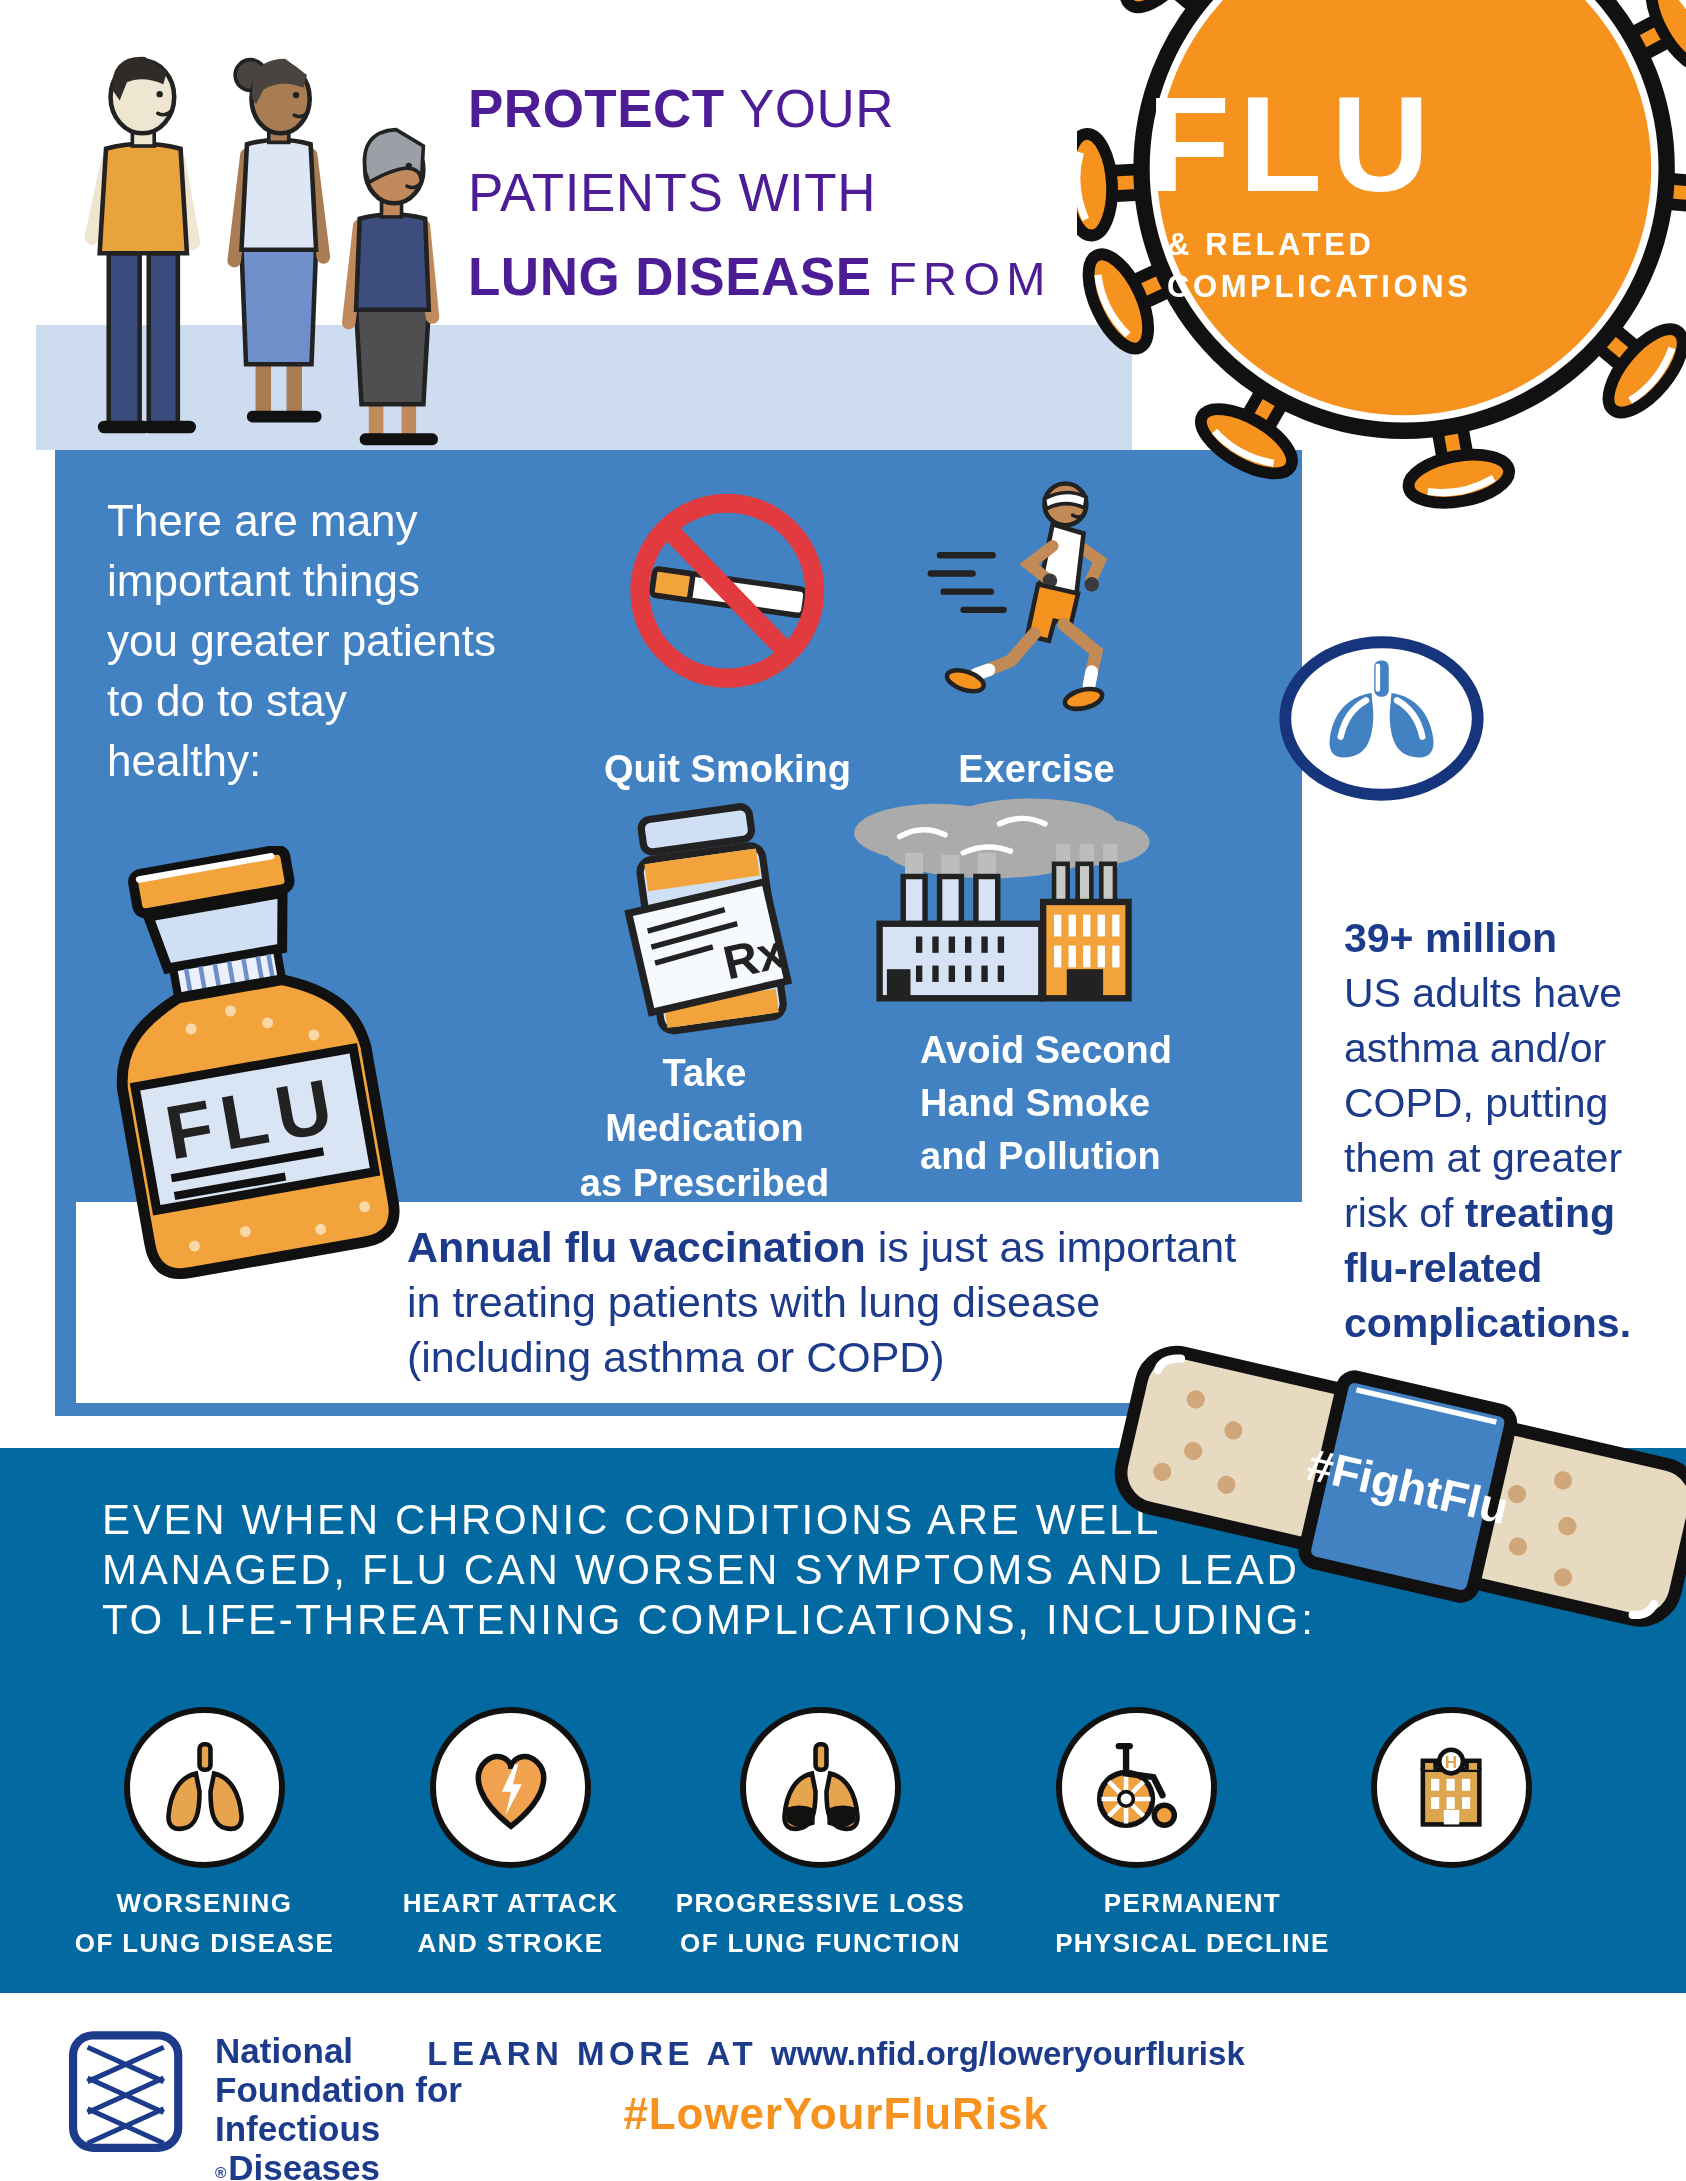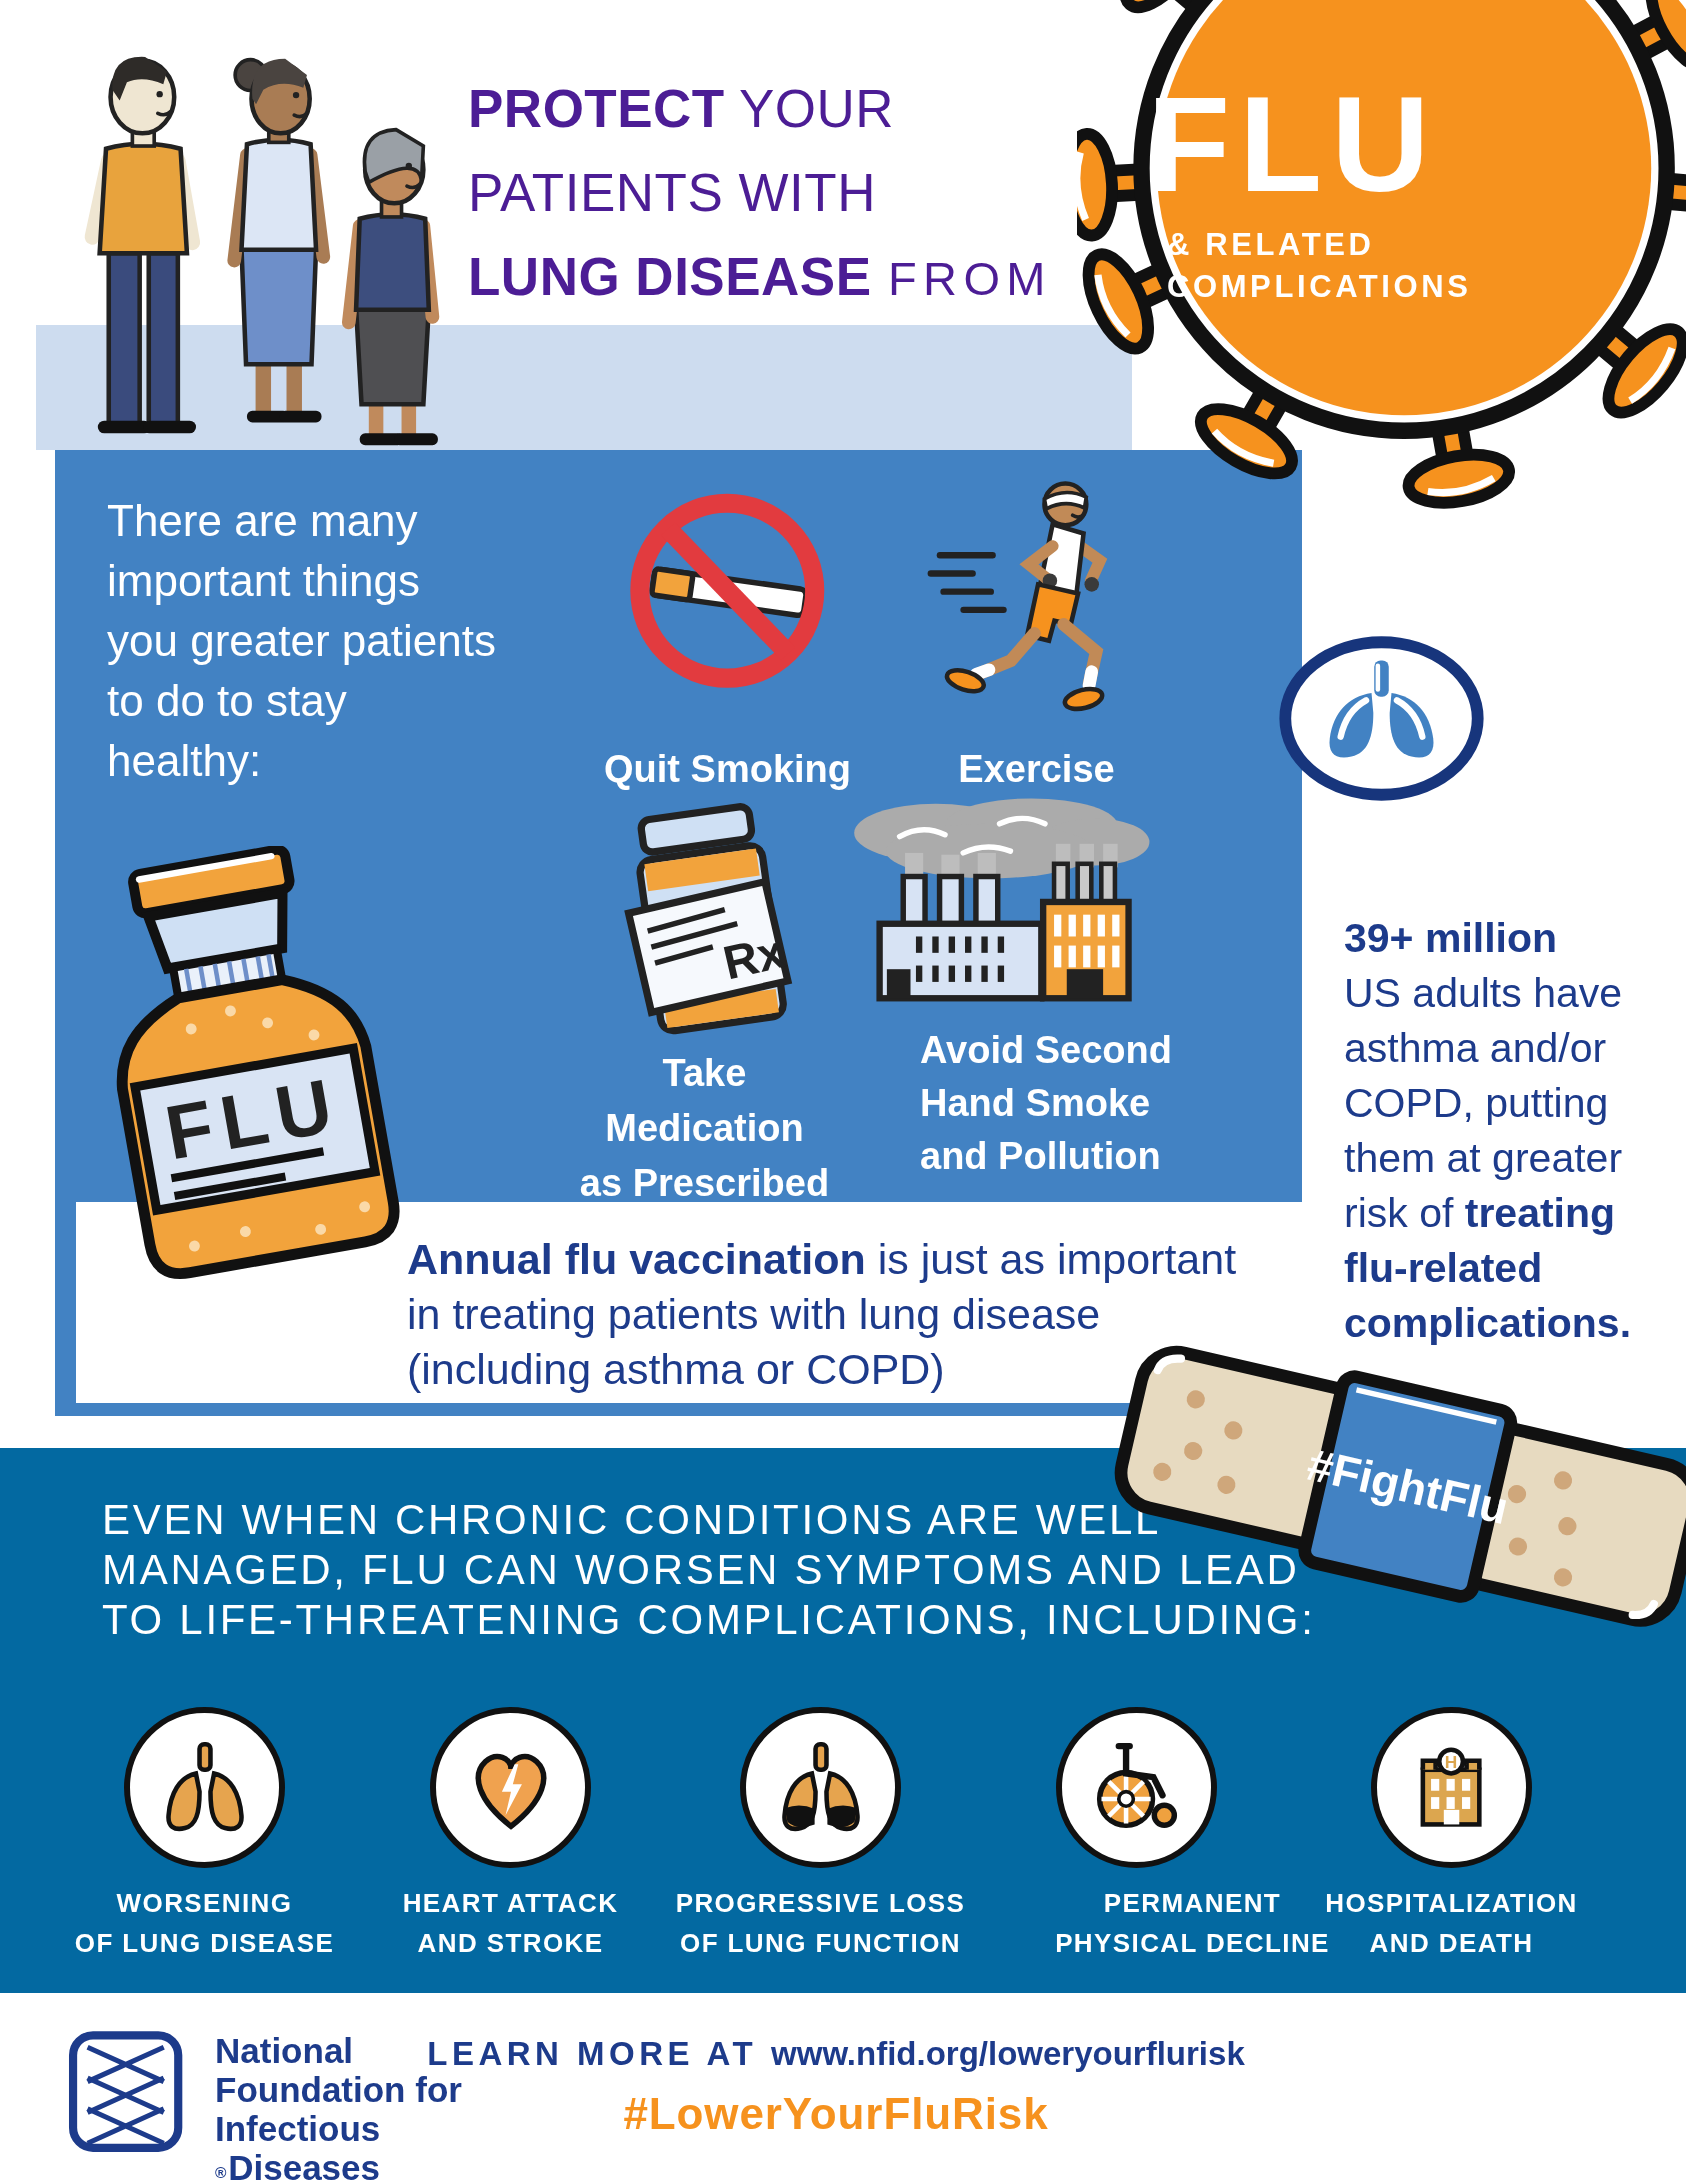--- a/index.html
+++ b/index.html
@@ -23,21 +23,21 @@
 
   
   .virus-flu{left:1147px;top:76px;color:#fff;font-weight:bold;font-size:136px;letter-spacing:9px;line-height:1;}
   .virus-sub{left:1167px;color:#fff;font-weight:bold;font-size:31px;letter-spacing:3.6px;line-height:1;}
 
   
   .intro{left:107px;top:491px;color:#fff;font-size:44px;line-height:60px;}
   .item-label{color:#fff;font-weight:bold;font-size:38px;line-height:55px;text-align:center;}
   .item-label.left{text-align:left;line-height:53px;}
 
-  .note-text{left:407px;top:1220px;color:#1D3B8B;font-size:43px;line-height:55px;margin-top:12px;}
+  .note-text{left:407px;top:1220px;color:#1D3B8B;font-size:43px;line-height:55px;}
 
   .stat{left:1344px;top:911px;width:355px;color:#1D3B8B;font-size:41px;line-height:55px;}
 
   
   .oheading{left:102px;top:47px;color:#fff;font-size:42px;line-height:50px;letter-spacing:2.7px;position:absolute;}
   .comp-item{position:absolute;top:259px;width:327px;}
   .comp-circle{position:relative;margin:0 auto;width:149px;height:149px;background:#fff;border:6.4px solid #111;border-radius:50%;display:flex;align-items:center;justify-content:center;}
   .comp-label{position:absolute;top:435px;width:327px;text-align:center;color:#fff;font-weight:bold;font-size:26px;line-height:40px;letter-spacing:1.4px;}
 
   
@@ -442,24 +442,20 @@
               <rect x="50" y="46" width="9" height="13"></rect>
               <rect x="67" y="46" width="9" height="13"></rect>
             <rect x="33" y="66" width="9" height="13"></rect>
               <rect x="50" y="66" width="9" height="13"></rect>
               <rect x="67" y="66" width="9" height="13"></rect>
             <rect x="47" y="80" width="17" height="16"></rect>
           </g>
         </svg>
       </div>
     </div>
-    <div class="comp-label" style="left:1288px;">
-      <div>HOSPITALIZATION</div>
-      <div>AND DEATH</div>
-    </div>
   </div>
 
   <svg class="abs" style="left:1111px;top:1329px;" width="595" height="318" viewBox="0 0 655 350">
     <g transform="rotate(13,325,172)">
       <rect x="15" y="85" width="250" height="175" rx="40" fill="#E7DAC0" stroke="#111" stroke-width="14"></rect>
       <rect x="390" y="85" width="250" height="175" rx="40" fill="#E7DAC0" stroke="#111" stroke-width="14"></rect>
       <path d="M30,110 Q32,95 52,92" stroke="#fff" stroke-width="9" fill="none" stroke-linecap="round"></path>
       <path d="M620,238 Q618,252 600,255" stroke="#fff" stroke-width="9" fill="none" stroke-linecap="round"></path>
       <g fill="#CFA77B">
         <circle cx="78" cy="132" r="10"></circle>

